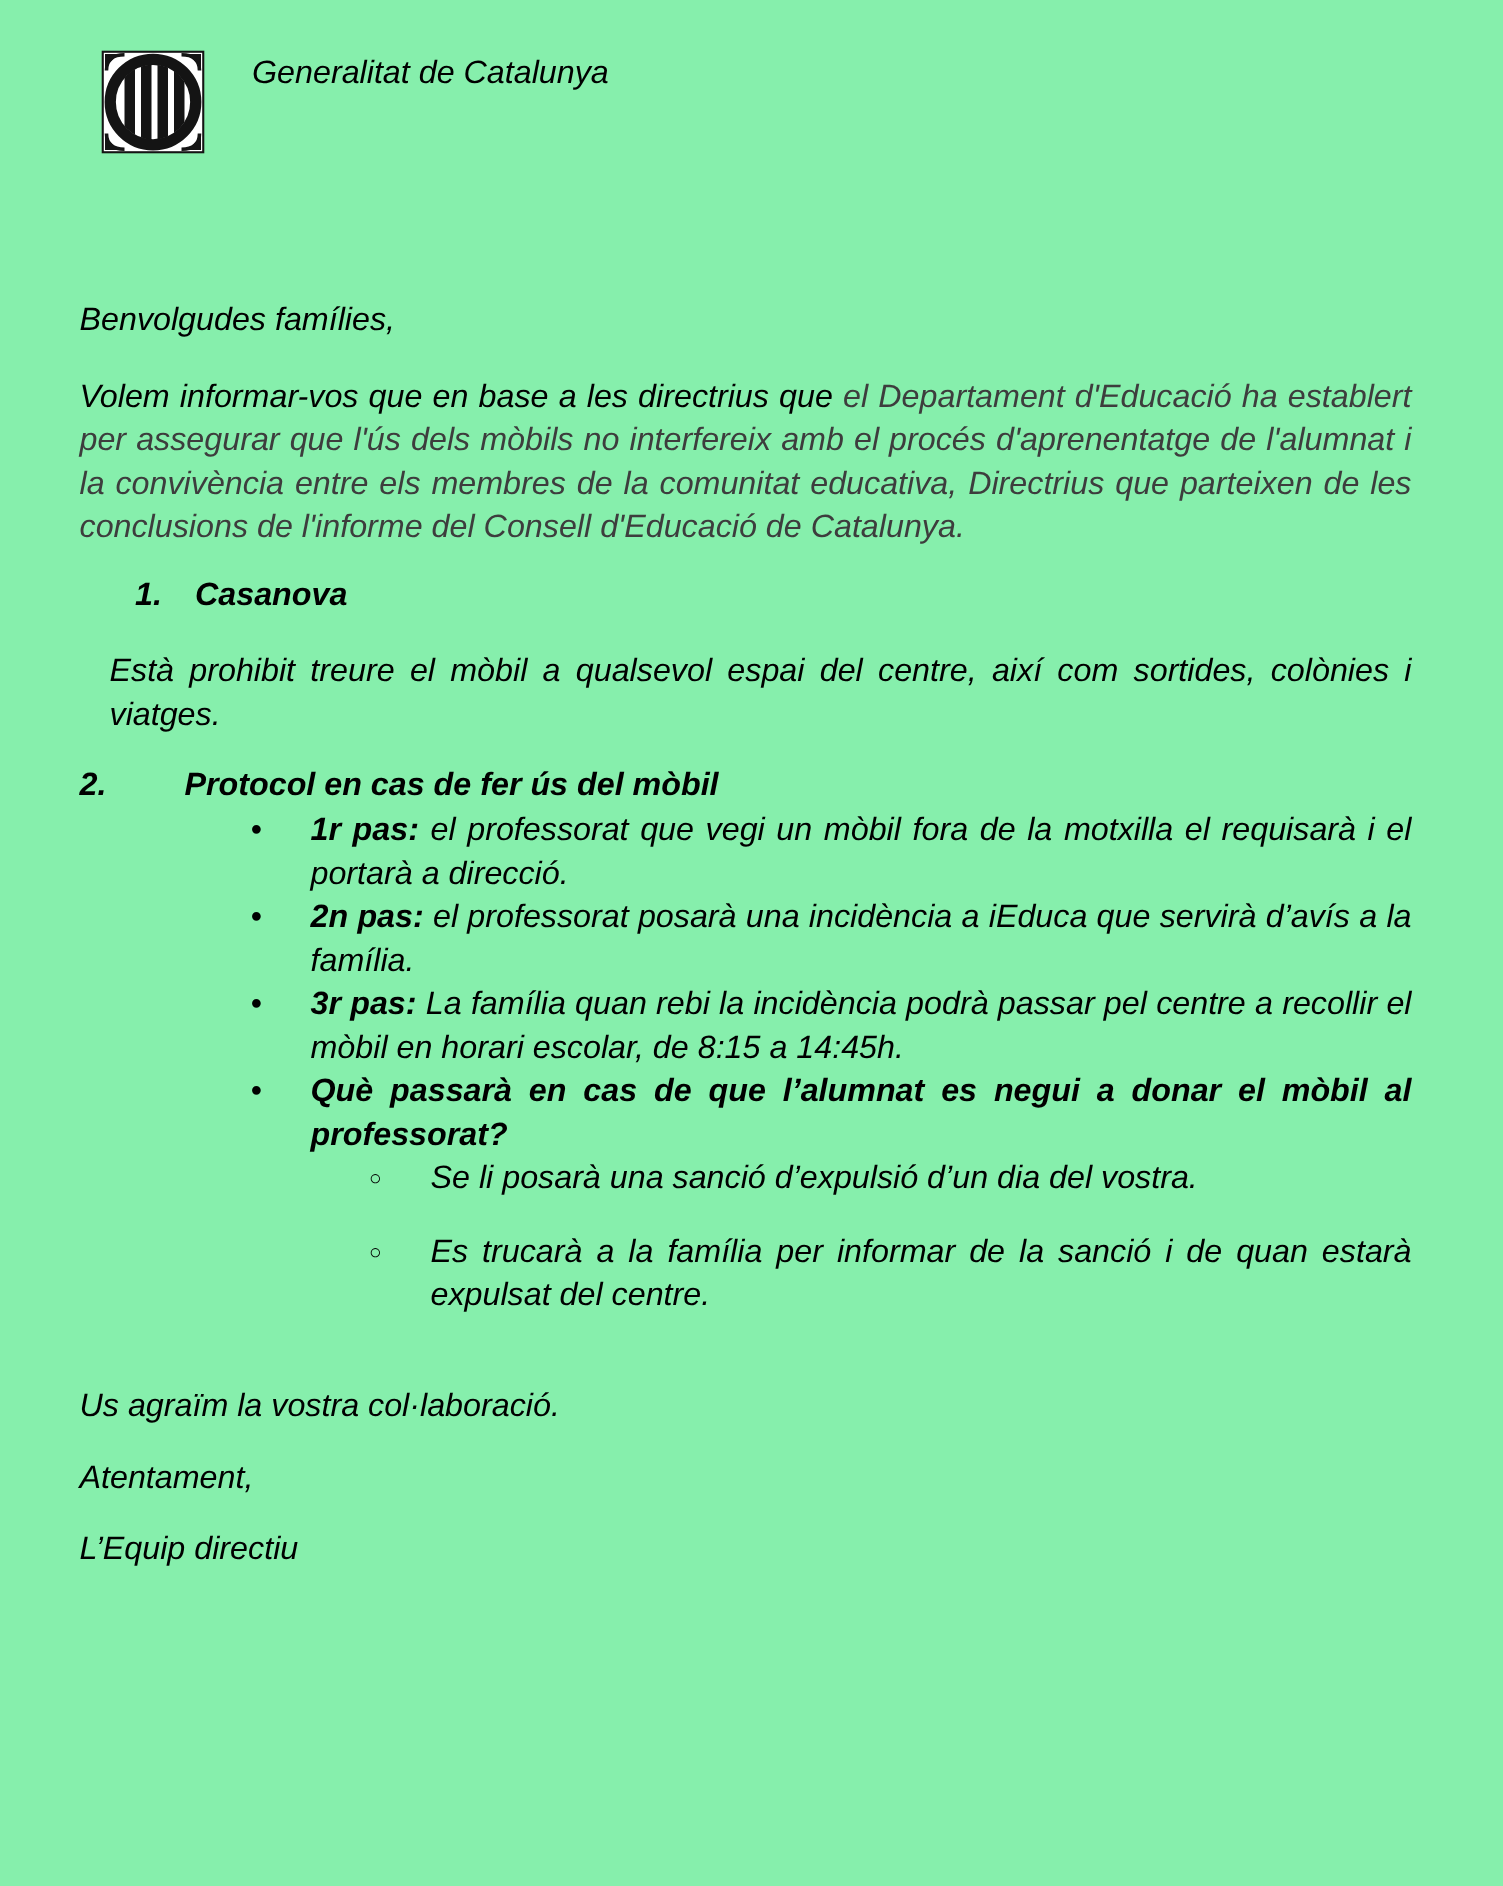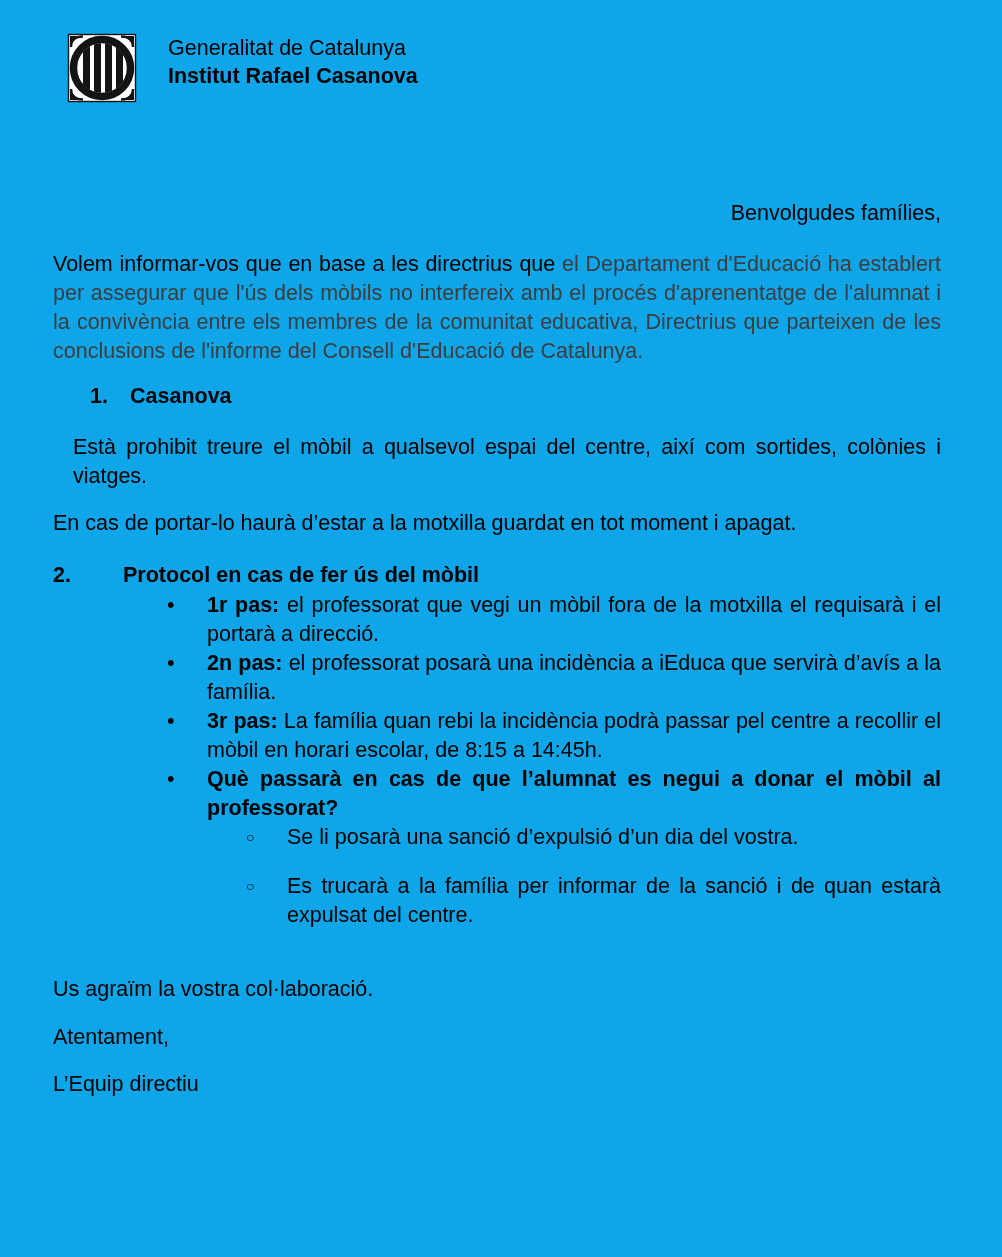--- a/index.html
+++ b/index.html
@@ -1,36 +1,36 @@
 <!DOCTYPE html>
 <html><head>
 <meta charset="utf-8">
 <style>
   html,body{margin:0;padding:0;background:#ffffff;}
   body{
     width:1002px;height:1257px;
     font-family:"Liberation Sans","DejaVu Sans",sans-serif;
     font-size:21.5px;line-height:29px;color:#000;
   }
-  .page{position:relative;width:1002px;height:1257px;background:#0ea5e9;overflow:hidden;}
+  .page{position:relative;width:1002px;height:1257px;background:#86efac;overflow:hidden;font-style:italic;}
 
   
   .letterhead{position:absolute;left:66px;top:30px;display:flex;gap:30px;align-items:flex-start;}
   .logo-box{width:72px;height:76px;flex:none;}
   .org-lines{padding-top:4px;font-size:21.5px;line-height:28px;}
   .org-lines .bold{font-weight:700;}
 
   
   .main{position:absolute;left:53px;top:199px;width:888px;}
   p{margin:0;}
   .just{text-align:justify;}
   .bold{font-weight:700;}
   .pasted{color:#3d3d3d;}
 
-  .salutation{margin-bottom:22px;text-align:right;}
+  .salutation{margin-bottom:22px;}
   .p1{margin-bottom:16px;}
   .p2{margin-bottom:23px;}
 
   .heading1{display:flex;font-weight:700;margin:0 0 22px 37px;}
   .heading1 .num{width:40px;flex:none;}
 
   .p3{margin-bottom:18px;margin-left:20px;}
   .p4{margin-bottom:23px;}
 
   .heading2{display:flex;font-weight:700;margin:0 0 1px 0;}
@@ -74,39 +74,37 @@
           <rect x="17" y="10" width="7" height="58" fill="#141414"></rect>
           <rect x="28" y="10" width="7" height="58" fill="#141414"></rect>
           <rect x="39" y="10" width="7" height="58" fill="#141414"></rect>
           <rect x="50" y="10" width="7" height="58" fill="#141414"></rect>
         </g>
         <circle cx="36" cy="38" r="28.5" fill="none" stroke="#141414" stroke-width="7.5"></circle>
       </svg>
     </div>
     <div class="org-lines">
       <div>Generalitat de Catalunya</div>
-      <div class="bold">Institut Rafael Casanova</div>
     </div>
   </div>
 
   <div class="main">
 
     <p class="salutation">Benvolgudes famílies,</p>
 
     <p class="just p1"><span>Volem informar-vos que en base a les directrius que </span><span class="pasted">el Departament d'Educació ha establert per assegurar que l'ús dels mòbils no interfereix amb el procés d'aprenentatge de l'alumnat i la convivència entre els membres de la comunitat educativa, Directrius que parteixen de les conclusions de l'informe del Consell d'Educació de Catalunya.</span></p>
 
 
     <div class="heading1">
       <span class="num">1.</span>
       <span>Casanova</span>
     </div>
 
     <p class="just p3">Està prohibit treure el mòbil a qualsevol espai del centre, així com sortides, colònies i viatges.</p>
 
-    <p class="just p4">En cas de portar-lo haurà d’estar a la motxilla guardat en tot moment i apagat.</p>
 
     <div class="heading2">
       <span class="num">2.</span>
       <span>Protocol en cas de fer ús del mòbil</span>
     </div>
 
     <div class="li">
       <span class="mk">•</span>
       <span class="tx"><span class="bold">1r pas:</span><span> el professorat que vegi un mòbil fora de la motxilla el requisarà i el portarà a direcció.</span></span>
     </div>

